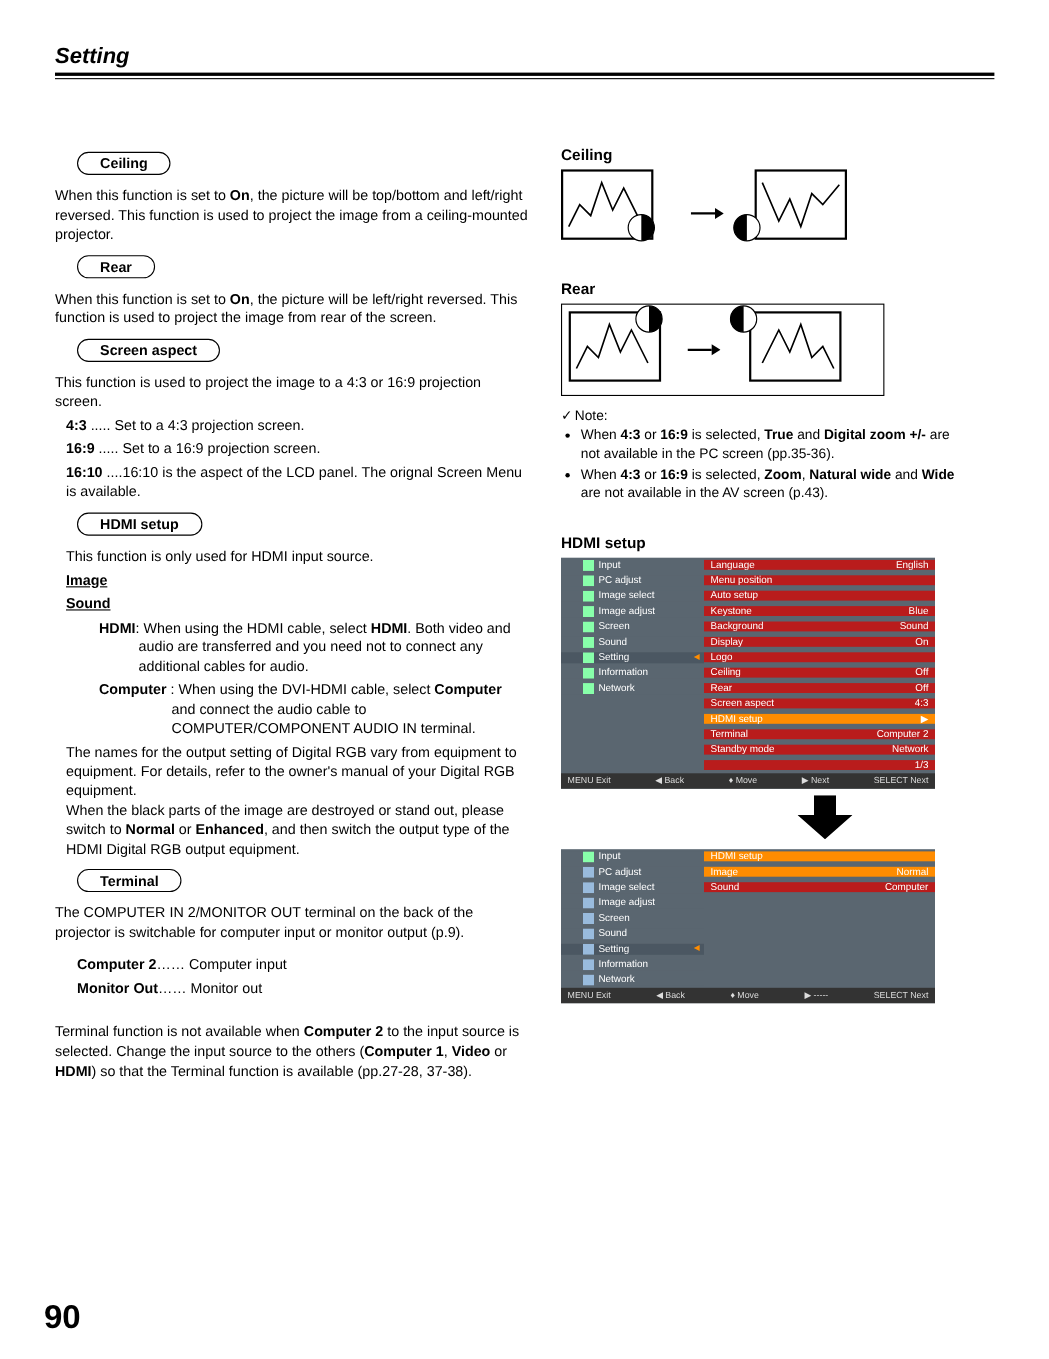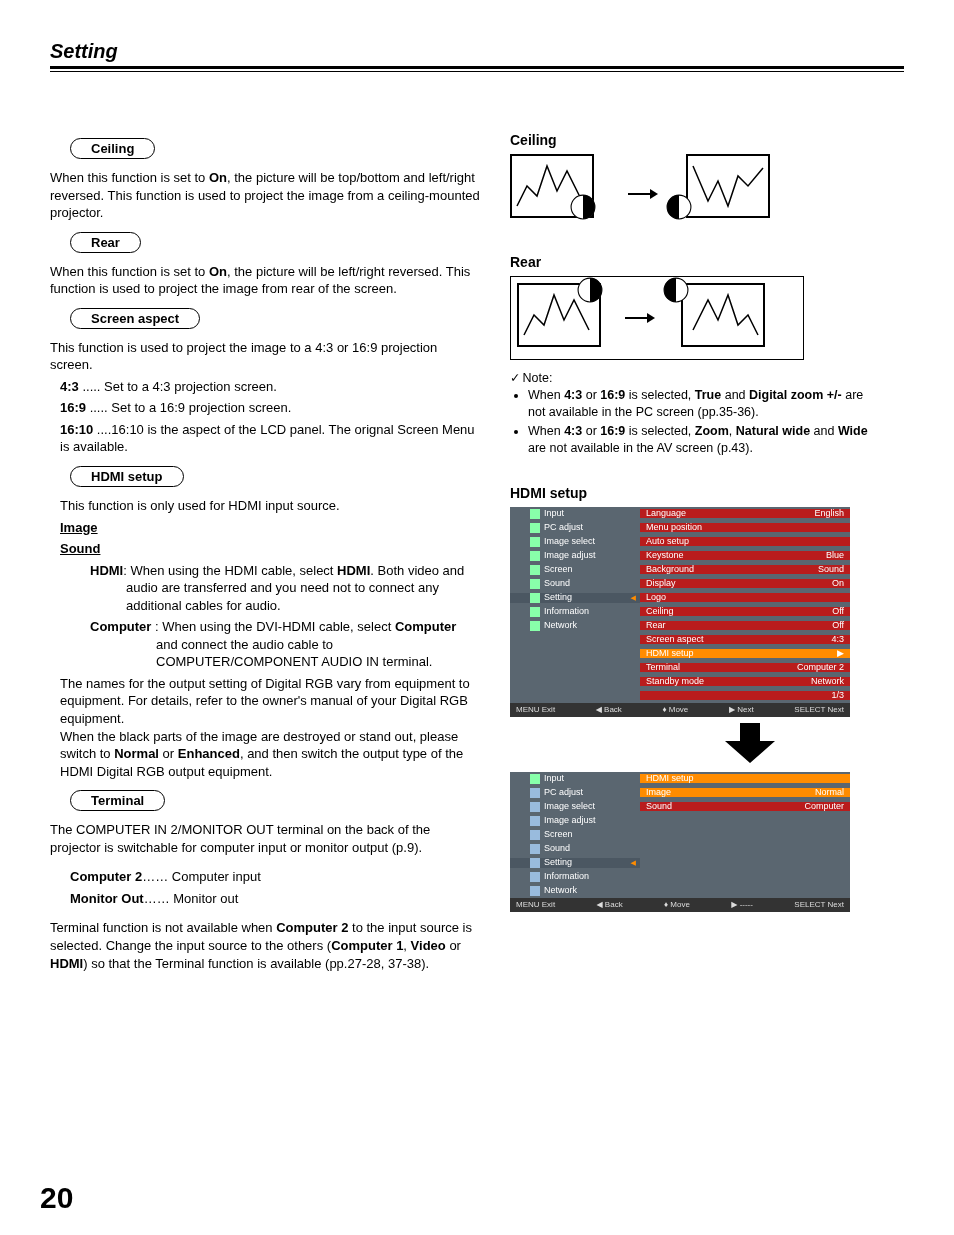--- a/index.html
+++ b/index.html
@@ -125,21 +125,21 @@
       </p>
       <p class="indent1">
         <span>The names for the output setting of Digital RGB vary from equipment to equipment. For details, refer to the owner's manual of your Digital RGB equipment.</span><br>
         <span>When the black parts of the image are destroyed or stand out, please switch to </span><b>Normal</b><span> or </span><b>Enhanced</b><span>, and then switch the output type of the HDMI Digital RGB output equipment.</span>
       </p>
 
       <div class="pill">Terminal</div>
       <p>The COMPUTER IN 2/MONITOR OUT terminal on the back of the projector is switchable for computer input or monitor output (p.9).</p>
       <p class="indent2" style="margin-top:12px"><b>Computer 2</b><span>…… </span><span>Computer input</span></p>
       <p class="indent2"><b>Monitor Out</b><span>…… </span><span>Monitor out</span></p>
-      <p style="margin-top:12px">
+      <p style="margin-top:22px">
         <span>Terminal function is not available when </span><b>Computer 2</b><span> to the input source is selected. Change the input source to the others (</span><b>Computer 1</b><span>, </span><b>Video</b><span> or </span><b>HDMI</b><span>) so that the Terminal function is  available (pp.27-28, 37-38).</span>
       </p>
     </div>
 
     <div class="right">
       <h4>Ceiling</h4>
       <div class="diagram screens">
         <div class="overlap-wrap">
           <svg class="screen-box" style="left:0;top:0" viewBox="0 0 80 60">
               <polyline points="5,50 15,30 25,40 35,10 45,35 55,15 70,45" fill="none" stroke="#000" stroke-width="1.5"></polyline>
@@ -450,14 +450,14 @@
             <span>MENU Exit</span>
             <span>◀ Back</span>
             <span>♦ Move</span>
             <span>▶ -----</span>
             <span>SELECT Next</span>
           </div>
         </div>
     </div>
   </div>
 
-  <div class="page-num">20</div>
+  <div class="page-num">90</div>
 </div>
 
 </body></html>

